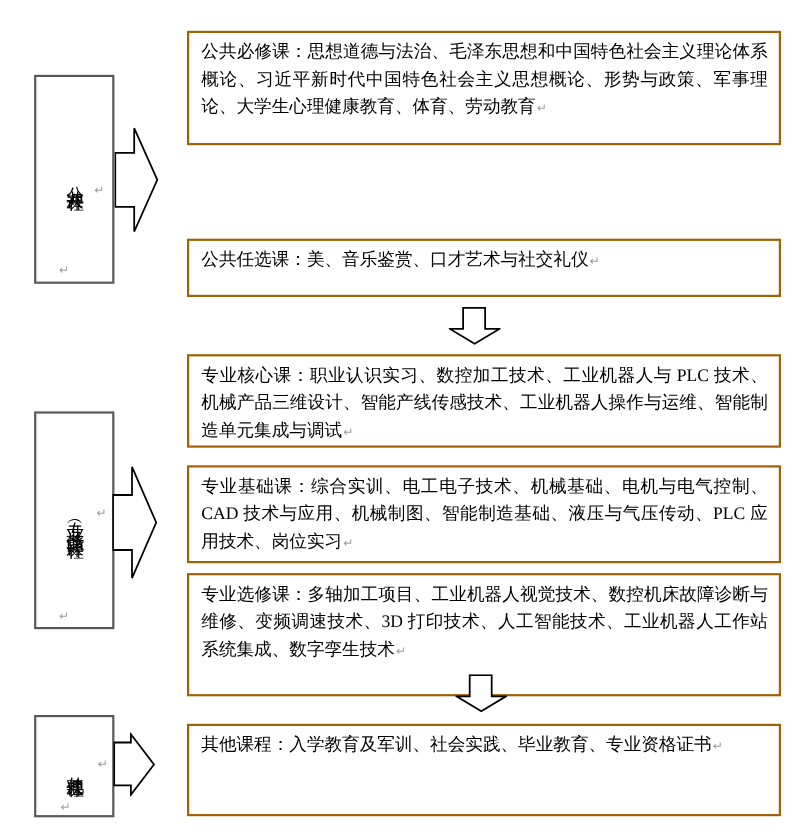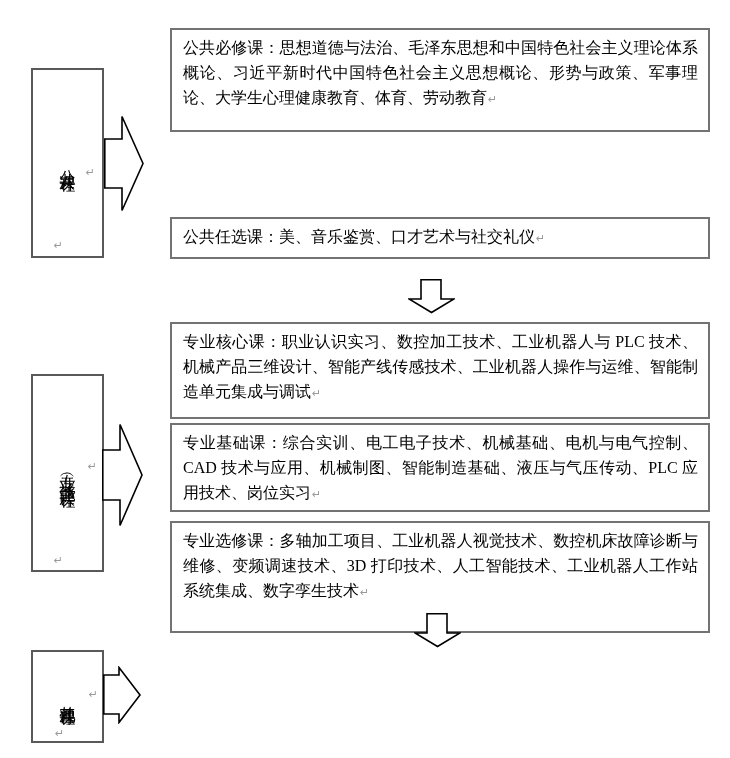--- a/index.html
+++ b/index.html
@@ -3,21 +3,21 @@
 <meta charset="utf-8">
 <style>
   html,body{margin:0;padding:0;background:#ffffff;}
   .canvas{
     position:relative;width:730px;height:758px;background:#ffffff;
     font-family:"Liberation Serif","DejaVu Serif",serif;color:#000;
     overflow:hidden;
   }
   .content-box{
     position:absolute;left:170px;width:540px;box-sizing:border-box;
-    border:2px solid #737373;background:#fff;
+    border:2px solid #a16207;background:#fff;
     padding:5px 10px 0 11px;
     font-size:16px;line-height:25px;text-align:justify;
   }
   .side-box{
     position:absolute;left:31px;width:73px;box-sizing:border-box;
     border:2px solid #595959;background:#fff;
     display:flex;align-items:center;justify-content:center;
   }
   .vlabel{
     writing-mode:vertical-rl;text-orientation:mixed;
@@ -46,39 +46,39 @@
 
   <svg class="arrow-svg" style="left:104px;top:115px;" width="40" height="97" viewBox="0 0 40 97">
     <polygon points="0.8,24 18,24 18,1.5 39,48.5 18,95.5 18,73 0.8,73"></polygon>
   </svg>
 
   <div class="content-box" style="top:28px;height:104px;">
     <span>公共必修课：思想道德与法治、毛泽东思想和中国特色社会主义理论体系概论、习近平新时代中国特色社会主义思想概论、形势与政策、军事理论、大学生心理健康教育、体育、劳动教育</span><span class="pmark">↵</span>
   </div>
 
 
-  <div class="content-box" style="top:217px;height:42px;">
+  <div class="content-box" style="top:217px;height:53px;">
     <span>公共任选课：美、音乐鉴赏、口才艺术与社交礼仪</span><span class="pmark">↵</span>
   </div>
 
   <svg class="arrow-svg" style="left:408px;top:279px;" width="47" height="35" viewBox="0 0 47 35">
     <polygon points="13,0.8 33,0.8 33,20 46,20 23.5,33.5 1,20 13,20"></polygon>
   </svg>
 
   <div class="side-box" style="top:374px;height:198px;">
     <div class="vlabel">专业（技能）课程</div>
     <span class="pmark" style="right:5px;top:44%;">↵</span>
     <span class="pmark" style="left:30%;bottom:4px;">↵</span>
   </div>
 
   <svg class="arrow-svg" style="left:102px;top:423px;" width="41" height="104" viewBox="0 0 41 104">
     <polygon points="0.8,27 18,27 18,1.5 40,52 18,102.5 18,77 0.8,77"></polygon>
   </svg>
 
-  <div class="content-box" style="top:322px;height:97px;">
+  <div class="content-box" style="top:322px;height:85px;">
     <span>专业核心课：职业认识实习、数控加工技术、工业机器人与 PLC 技术、机械产品三维设计、智能产线传感技术、工业机器人操作与运维、智能制造单元集成与调试</span><span class="pmark">↵</span>
   </div>
 
   <div class="content-box" style="top:423px;height:89px;">
     <span>专业基础课：综合实训、电工电子技术、机械基础、电机与电气控制、CAD 技术与应用、机械制图、智能制造基础、液压与气压传动、PLC 应用技术、岗位实习</span><span class="pmark">↵</span>
   </div>
 
   <div class="content-box" style="top:521px;height:112px;">
     <span>专业选修课：多轴加工项目、工业机器人视觉技术、数控机床故障诊断与维修、变频调速技术、3D 打印技术、人工智能技术、工业机器人工作站系统集成、数字孪生技术</span><span class="pmark">↵</span>
   </div>
@@ -90,14 +90,17 @@
   <div class="side-box" style="top:650px;height:93px;">
     <div class="vlabel" style="letter-spacing:2px;">其他课程</div>
     <span class="pmark" style="right:4px;top:42%;">↵</span>
     <span class="pmark" style="left:32%;bottom:2px;">↵</span>
   </div>
 
   <svg class="arrow-svg" style="left:103px;top:666px;" width="38" height="58" viewBox="0 0 38 58">
     <polygon points="0.8,9 16,9 16,1.5 37,29 16,56.5 16,48 0.8,48"></polygon>
   </svg>
 
+  <div class="content-box" style="top:658px;height:84px;">
+    <span>其他课程：入学教育及军训、社会实践、毕业教育、专业资格证书</span><span class="pmark">↵</span>
+  </div>
 
 </div>
 
 </body></html>

